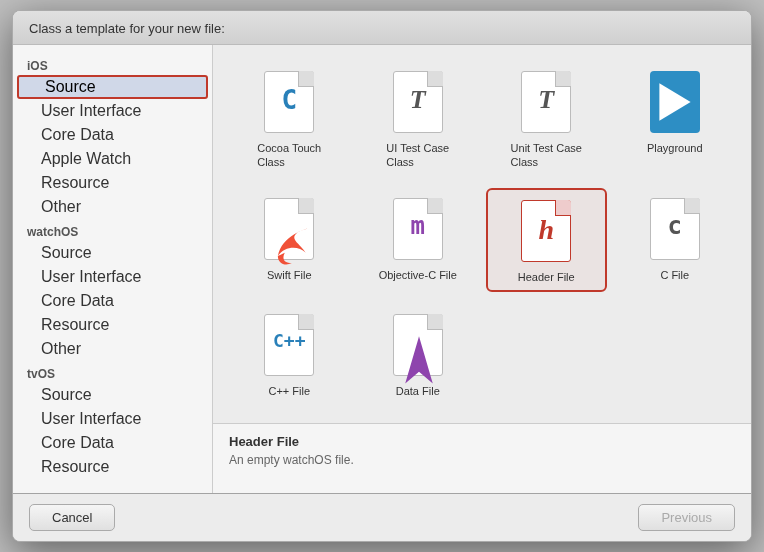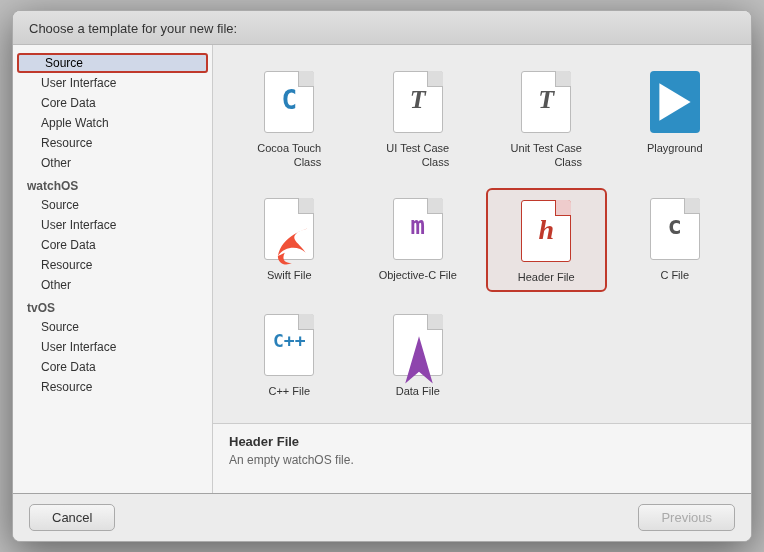--- a/index.html
+++ b/index.html
@@ -43,21 +43,21 @@
       overflow-y: auto;
       padding: 8px 0;
     }
     .sidebar-section-header {
       font-size: 12px;
       font-weight: 600;
       color: #555;
       padding: 6px 14px 2px;
     }
     .sidebar-item {
-      font-size: 12px;
+      font-size: 16px;
       color: #333;
       padding: 3px 14px 3px 28px;
       cursor: pointer;
     }
     .sidebar-item.selected {
       background: #d0d8e8;
       border: 2px solid #c0392b;
       border-radius: 3px;
       color: #000;
       font-weight: 500;
@@ -101,21 +101,21 @@
       justify-content: center;
       margin-bottom: 4px;
     }
     .template-icon svg {
       width: 52px;
       height: 64px;
     }
     .template-label {
       font-size: 11px;
       color: #333;
-      text-align: right;
+      text-align: left;
       line-height: 1.3;
     }
     
     .file-icon {
       position: relative;
       width: 50px;
       height: 62px;
     }
     .file-icon-body {
       width: 50px;
@@ -192,26 +192,27 @@
     .footer-right {
       display: flex;
       gap: 8px;
     }
   </style>
 </head>
 <body>
 
 <div class="window">
   <div class="window-title-bar">
-    <span>Choose a template for your new file:</span>
+    <span>Class a template for your new file:</span>
   </div>
   <div class="window-body">
 
     <div class="sidebar">
 
+      <div class="sidebar-section-header">iOS</div>
       <div class="sidebar-item selected">Source</div>
       <div class="sidebar-item">User Interface</div>
       <div class="sidebar-item">Core Data</div>
       <div class="sidebar-item">Apple Watch</div>
       <div class="sidebar-item">Resource</div>
       <div class="sidebar-item">Other</div>
 
       <div class="sidebar-section-header">watchOS</div>
       <div class="sidebar-item">Source</div>
       <div class="sidebar-item">User Interface</div>

